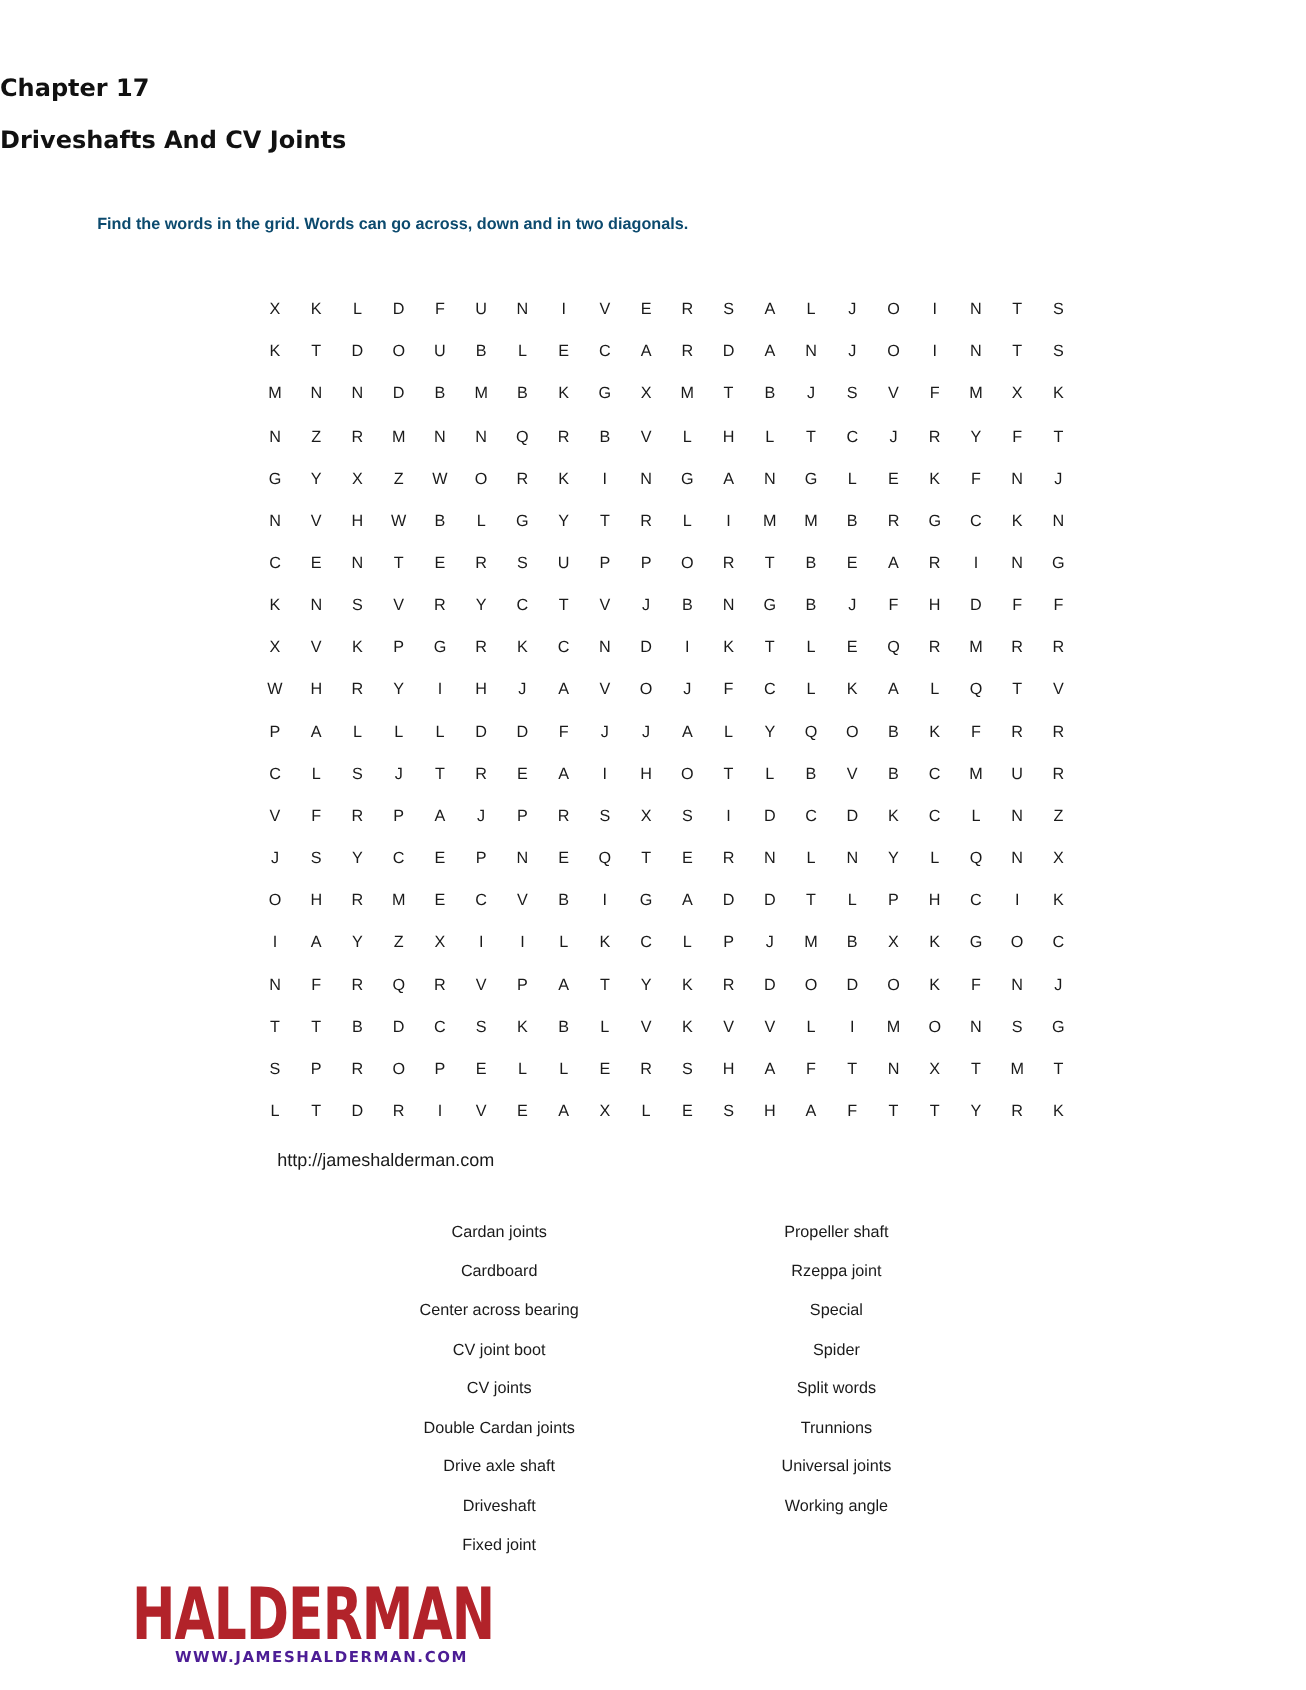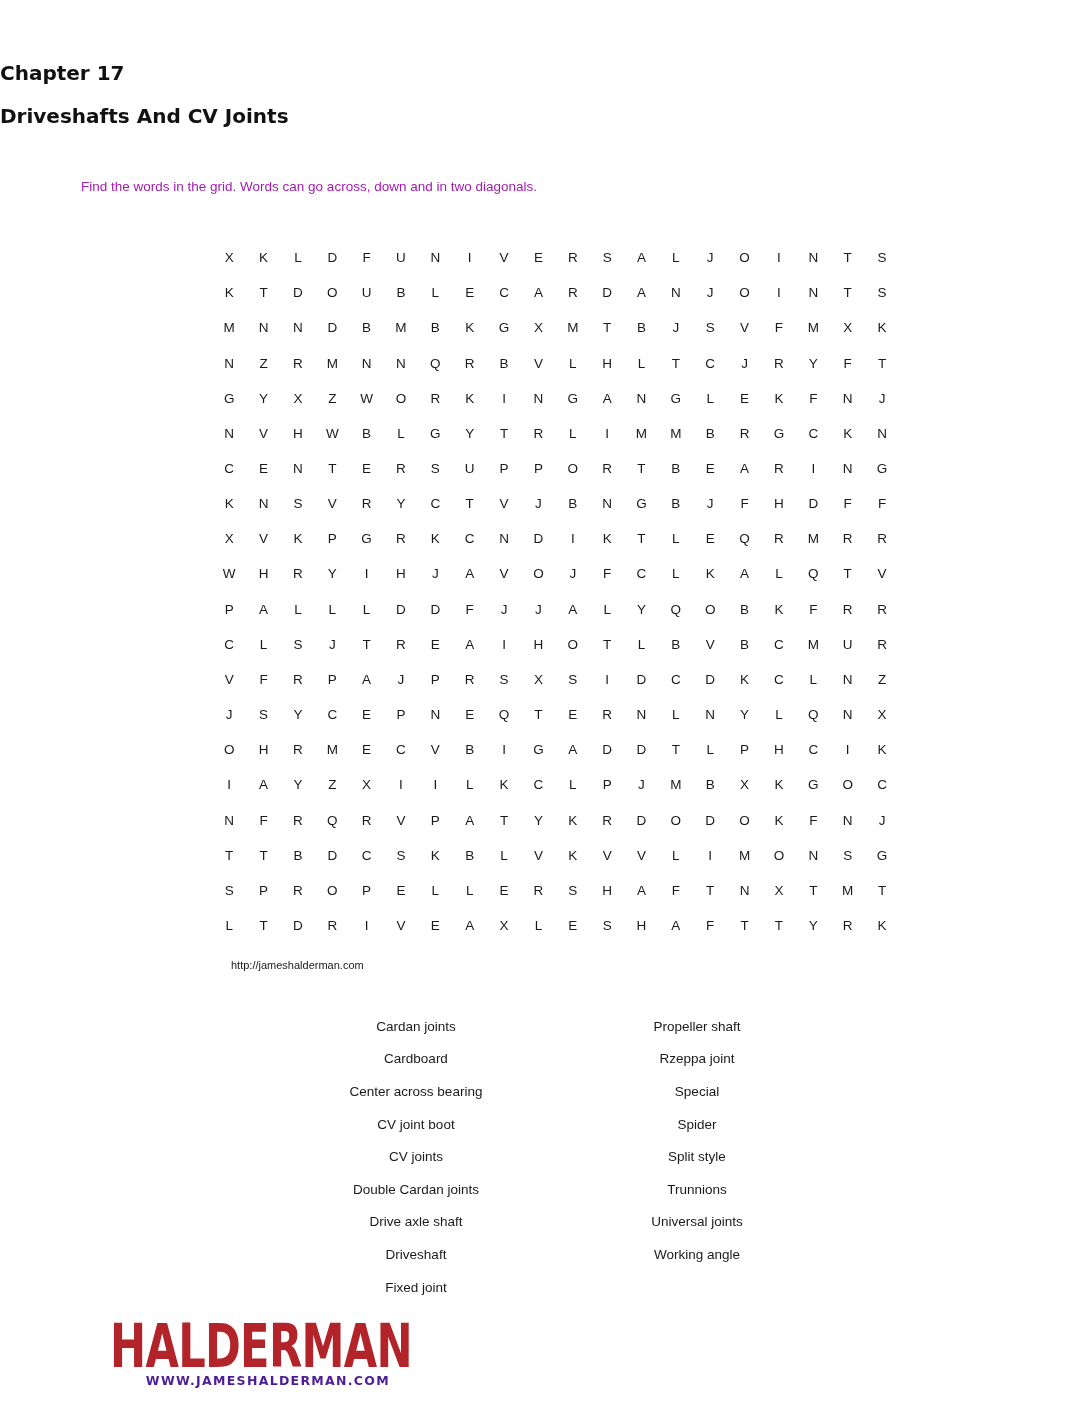--- a/index.html
+++ b/index.html
@@ -15,35 +15,35 @@
     position: absolute; top: 52px; left: 0; width: 1088px;
     text-align: left;
     font-family: "DejaVu Sans", sans-serif;
     font-weight: bold;
     font-size: 20px;
     line-height: 43px;
     color: #111111;
   }
   .instruction {
     position: absolute; left: 81px; top: 179px;
-    font-size: 13.5px; color: #a21caf;
+    font-size: 13.5px; color: #0c4a6e; font-weight: bold;
   }
   .word-grid {
     position: absolute; left: 212px; top: 240px;
     display: grid;
     grid-template-columns: repeat(20, 34.37px);
     grid-auto-rows: 35.16px;
   }
   .word-grid .cell {
     display: flex; align-items: center; justify-content: center;
     font-size: 13.5px; color: #1a1a1a;
   }
   .grid-source {
     position: absolute; left: 231px; top: 959px;
-    font-size: 11px; color: #1a1a1a;
+    font-size: 15px; color: #1a1a1a;
   }
   .wordcol {
     position: absolute; top: 1010px; width: 300px; text-align: left;
   }
   .wordcol.col1 { left: 266px; }
   .wordcol.col2 { left: 547px; }
   .wordcol .word-item {
     height: 32.6px;
     display: flex; align-items: center; justify-content: center;
     font-size: 13.5px; color: #1a1a1a;
@@ -493,21 +493,21 @@
     <div class="word-item">Double Cardan joints</div>
     <div class="word-item">Drive axle shaft</div>
     <div class="word-item">Driveshaft</div>
     <div class="word-item">Fixed joint</div>
   </div>
 <div class="wordcol col2">
     <div class="word-item">Propeller shaft</div>
     <div class="word-item">Rzeppa joint</div>
     <div class="word-item">Special</div>
     <div class="word-item">Spider</div>
-    <div class="word-item">Split style</div>
+    <div class="word-item">Split words</div>
     <div class="word-item">Trunnions</div>
     <div class="word-item">Universal joints</div>
     <div class="word-item">Working angle</div>
   </div>
 
 <div class="footer-logo">
   <div class="logo-text" style="color: rgb(178, 35, 42);">HALDERMAN</div>
   <div class="logo-url" style="color: #4c1d95;">WWW.JAMESHALDERMAN.COM</div>
 </div>
 

